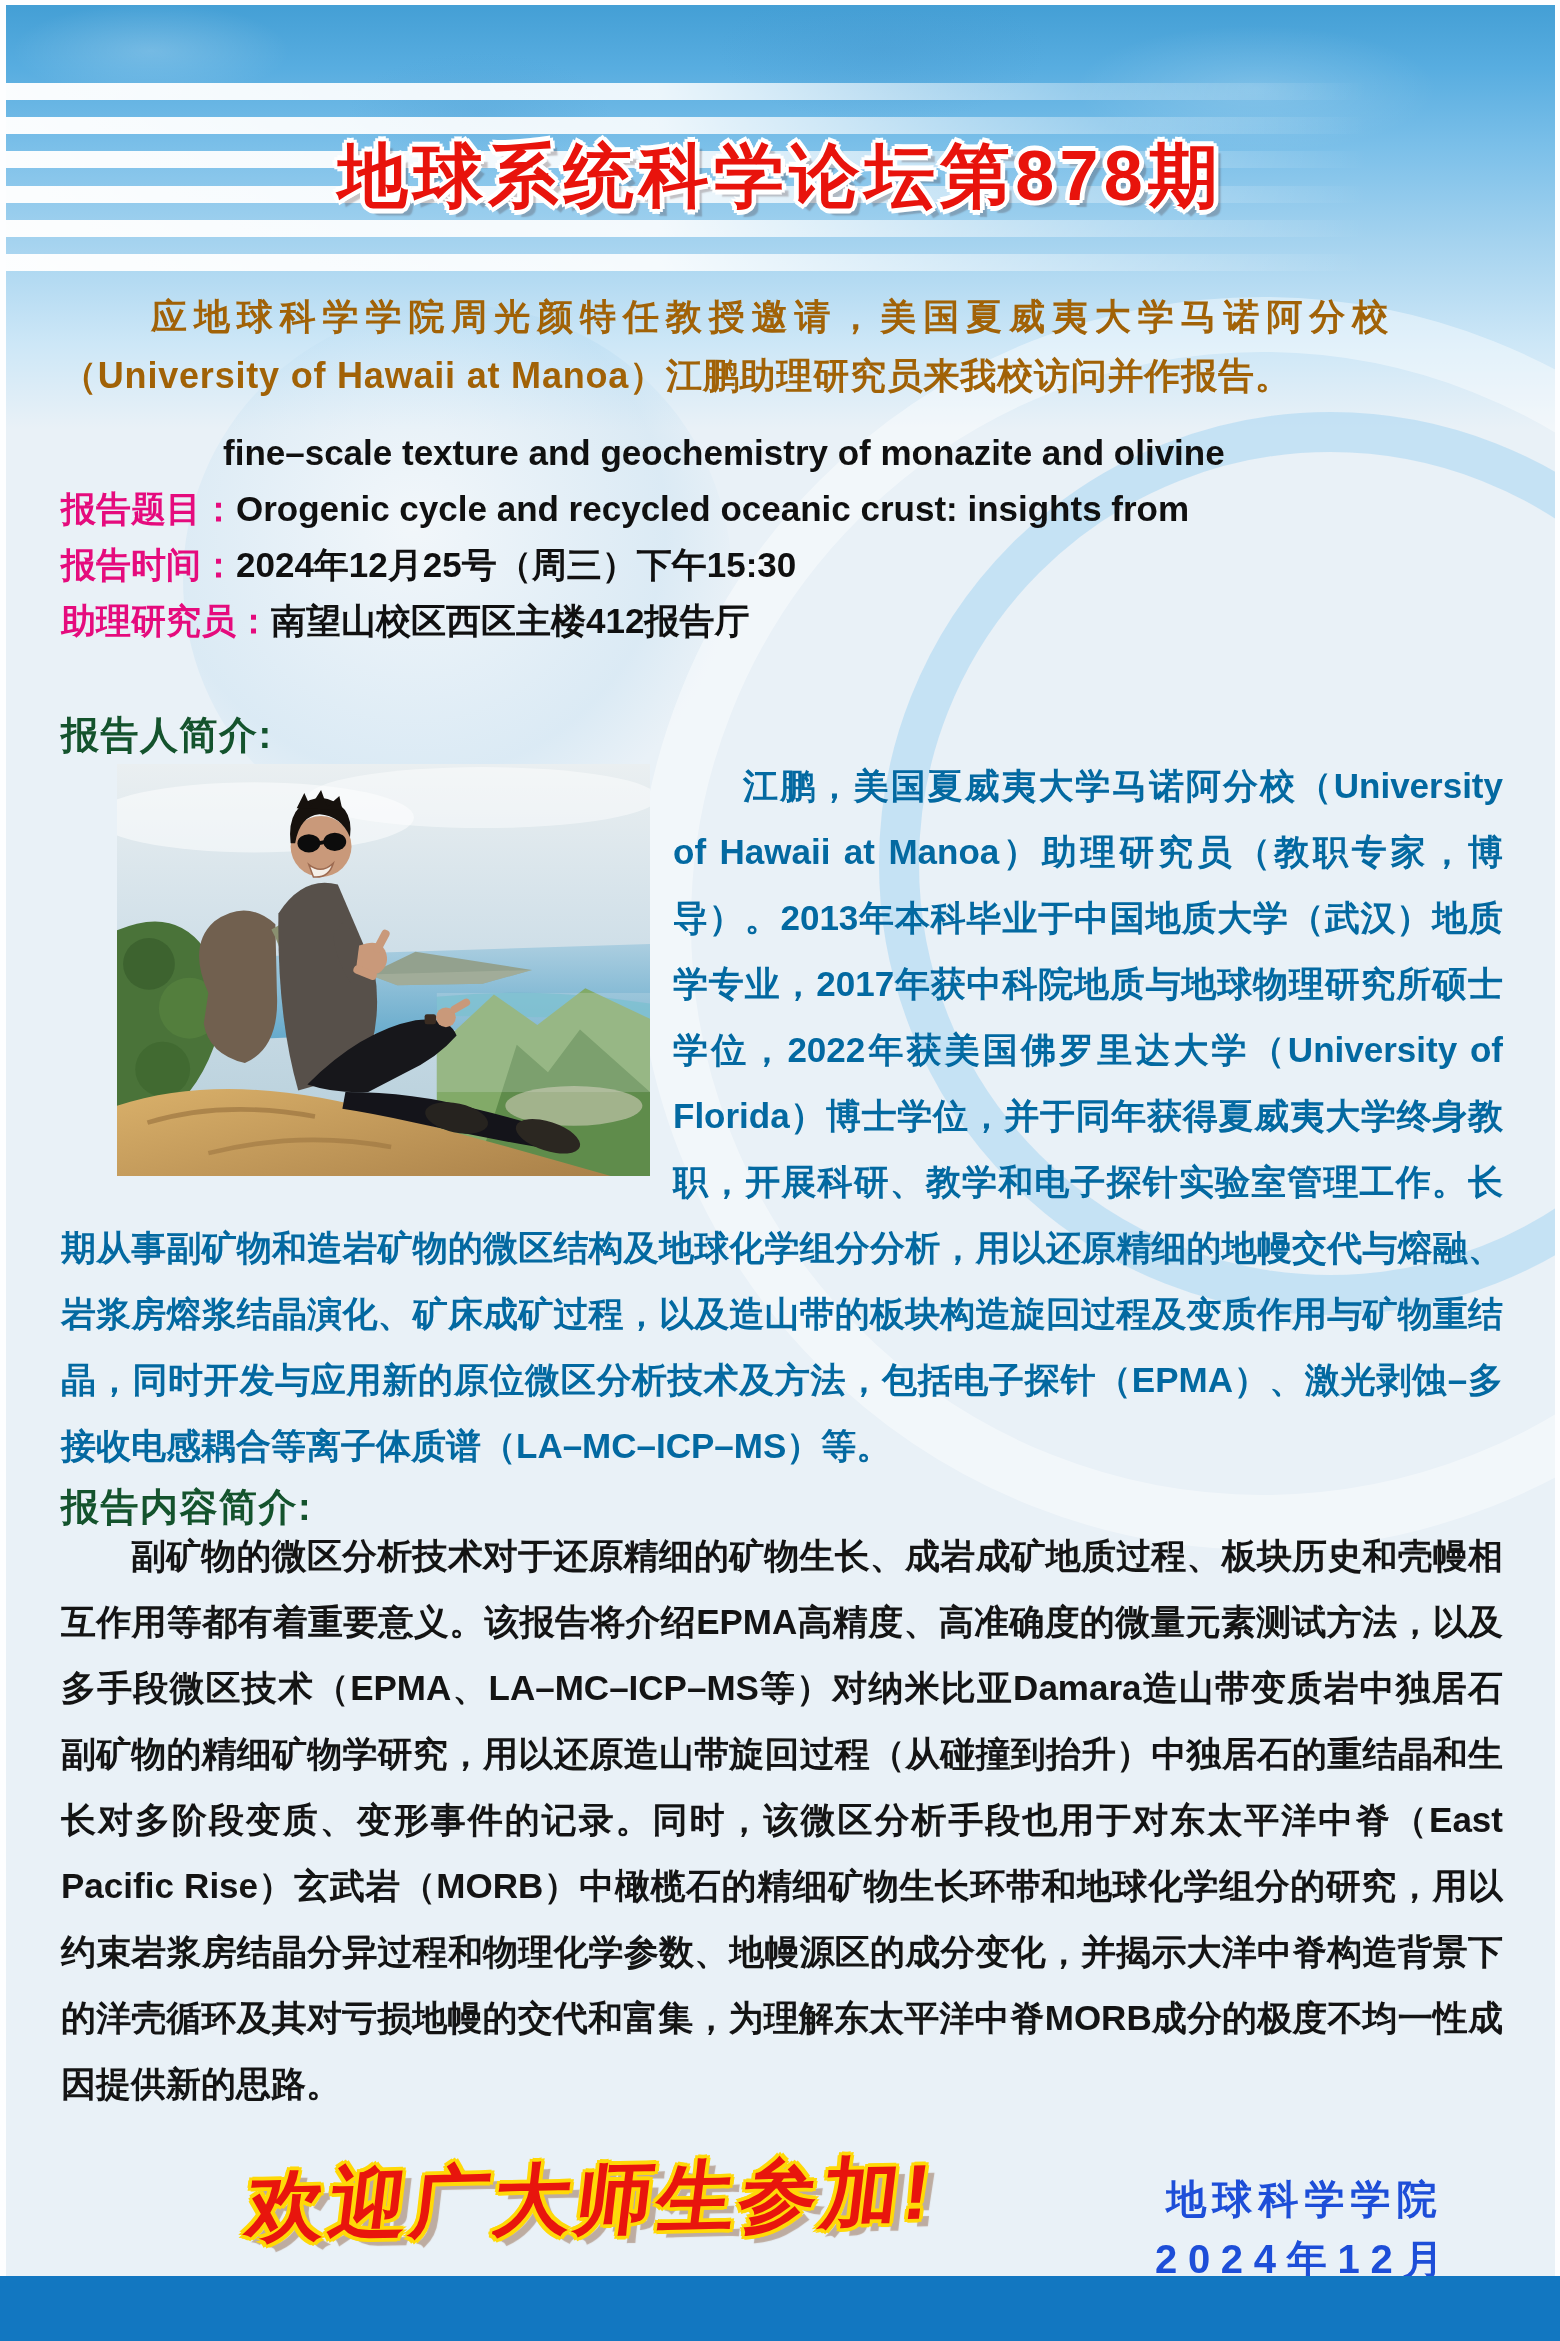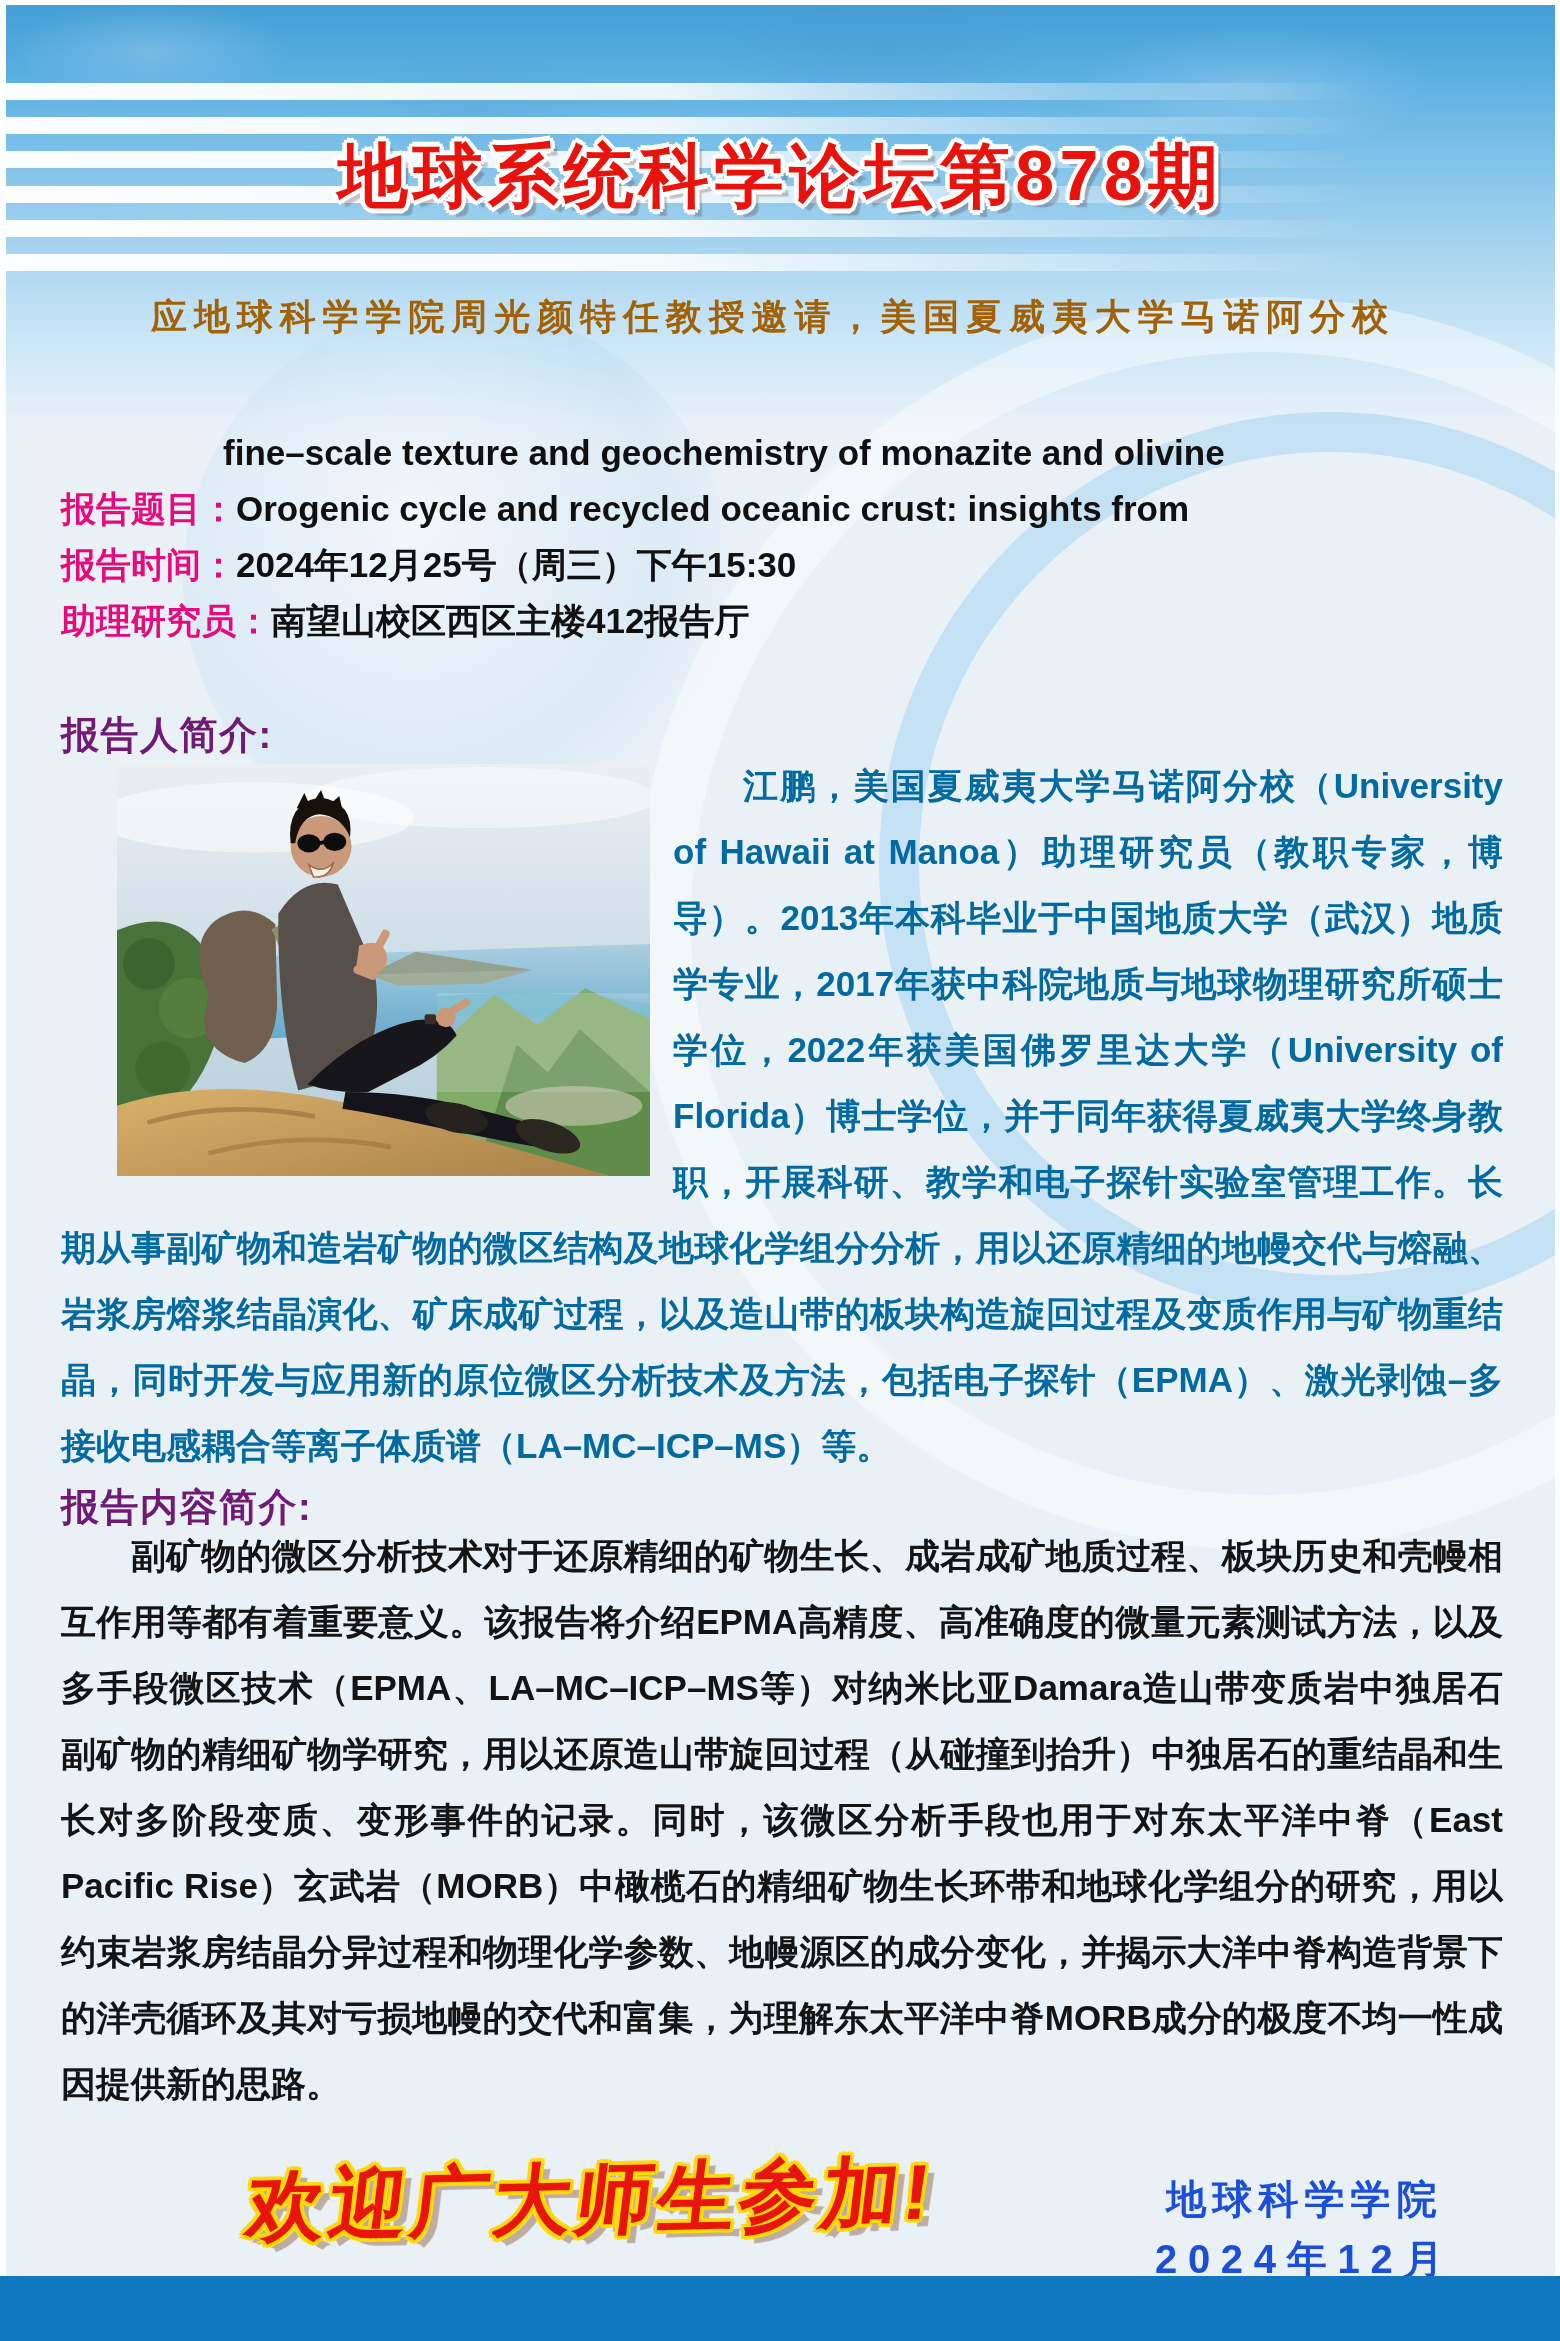--- a/index.html
+++ b/index.html
@@ -49,21 +49,21 @@
   
   .intro{position:absolute;top:287px;left:61px;width:1442px;color:#a16207;font-weight:800;}
   .intro .l1{font-size:36px;line-height:59px;letter-spacing:6.9px;text-indent:90px;white-space:nowrap;}
   .intro .l2{font-size:36px;line-height:59px;letter-spacing:0.8px;white-space:nowrap;}
   
   .details{position:absolute;top:425px;left:61px;width:1442px;font-size:35px;font-weight:800;color:#101010;line-height:56px;}
   .details .row{white-space:nowrap;}
   .details .lab{color:#e50b7d;}
   .details .topic2{padding-left:162px;}
   
-  .sec-head{position:absolute;left:61px;font-size:38px;font-weight:800;color:#701a75;letter-spacing:1.5px;}
+  .sec-head{position:absolute;left:61px;font-size:38px;font-weight:800;color:#14532d;letter-spacing:1.5px;}
   .bio-head{top:710px;}
   .abs-head{top:1482px;}
   
   .bio-body{
     position:absolute;top:753px;left:61px;width:1442px;
     font-size:35px;font-weight:700;line-height:66px;color:#0369a1;
     text-align:justify;text-justify:inter-ideograph;
   }
   .bio-body p{margin:0;text-indent:2em;}
   .photo{
@@ -112,20 +112,21 @@
     <div class="stripe s6"></div>
   </div>
   <div class="globe-watermark"></div>
   <div class="swirl-outer"></div>
   <div class="swirl-inner"></div>
 
   <div class="main-title">地球系统科学论坛第878期</div>
 
   <div class="intro">
     <div class="l1">应地球科学学院周光颜特任教授邀请，美国夏威夷大学马诺阿分校</div>
+    <div class="l2">（University of Hawaii at Manoa）江鹏助理研究员来我校访问并作报告。</div>
   </div>
 
   <div class="details">
     <div class="row topic2"><span>fine–scale texture and geochemistry of monazite and olivine</span></div>
     <div class="row"><span class="lab">报告题目：</span><span>Orogenic cycle and recycled oceanic crust: insights from</span></div>
     <div class="row"><span class="lab">报告时间：</span><span>2024年12月25号（周三）下午15:30</span></div>
     <div class="row"><span class="lab">助理研究员：</span><span>南望山校区西区主楼412报告厅</span></div>
   </div>
 
   <div class="sec-head bio-head">报告人简介:</div>

